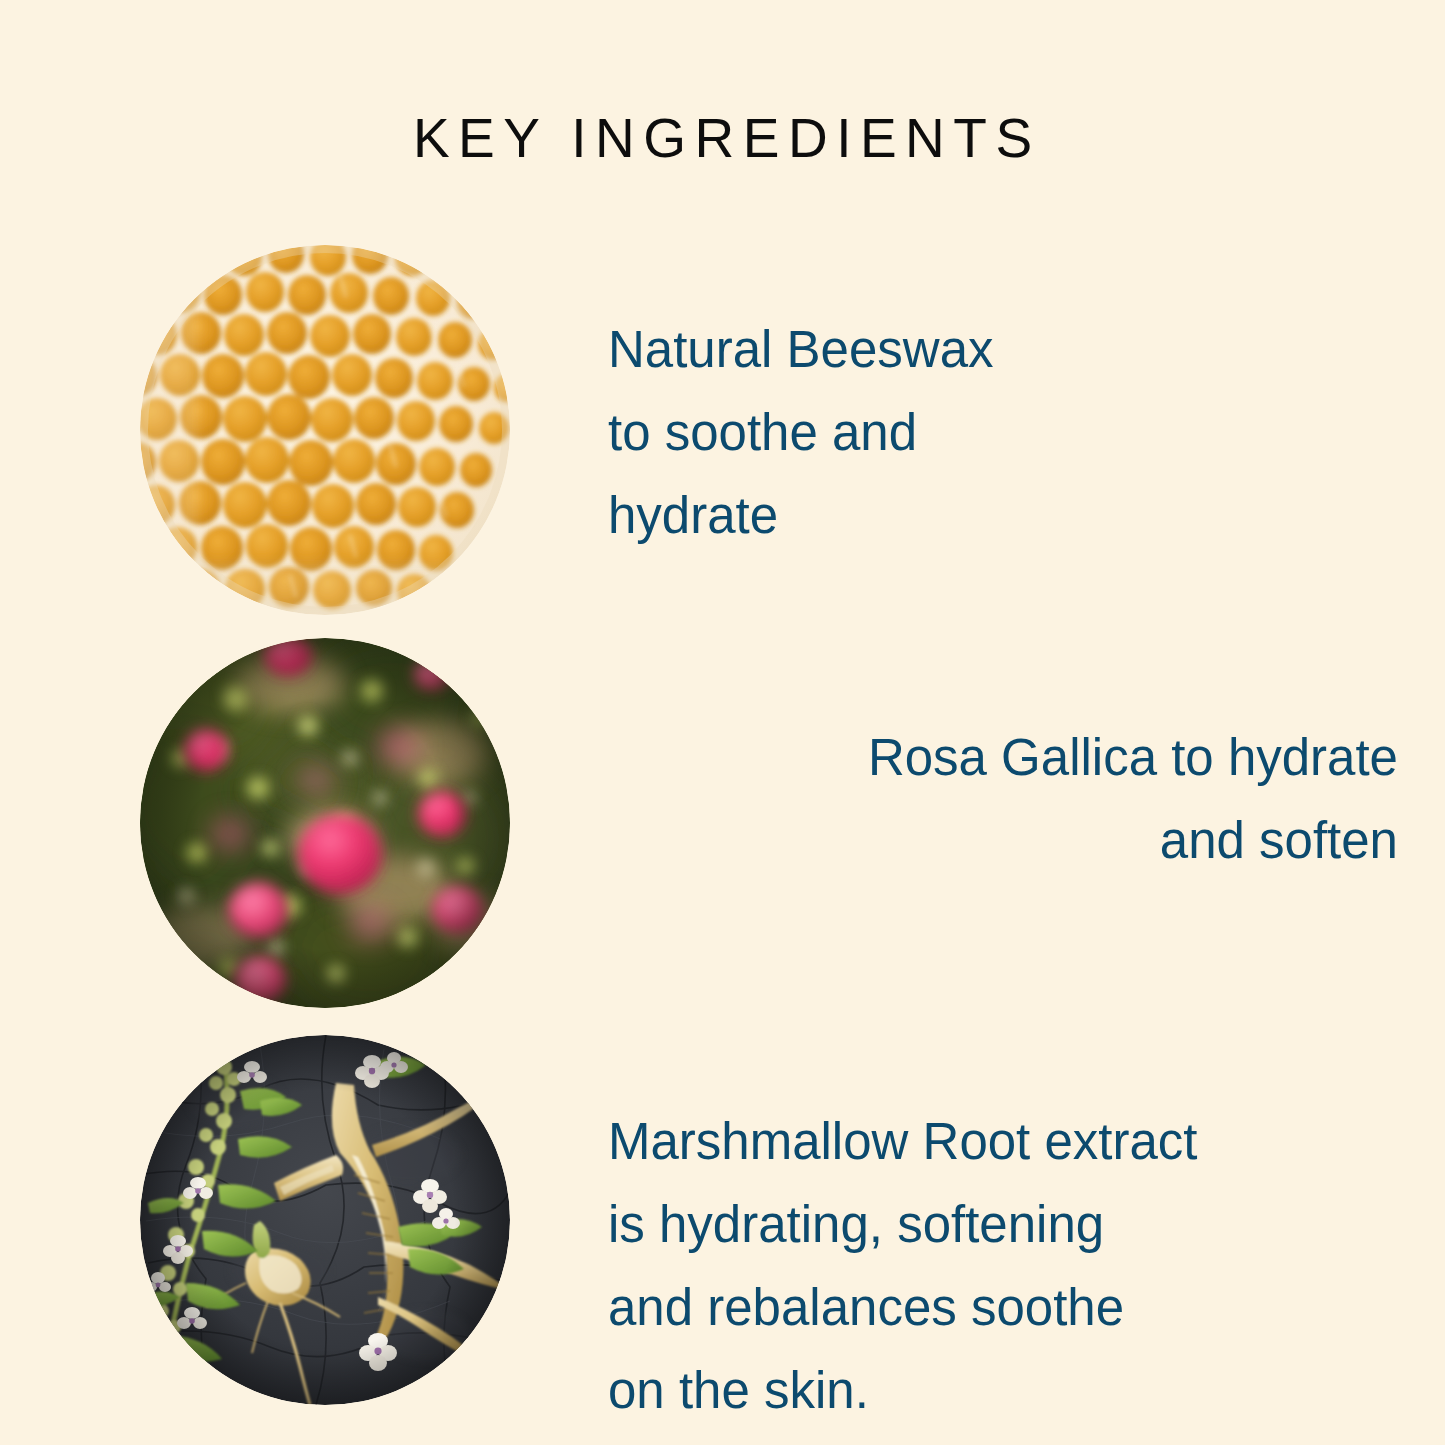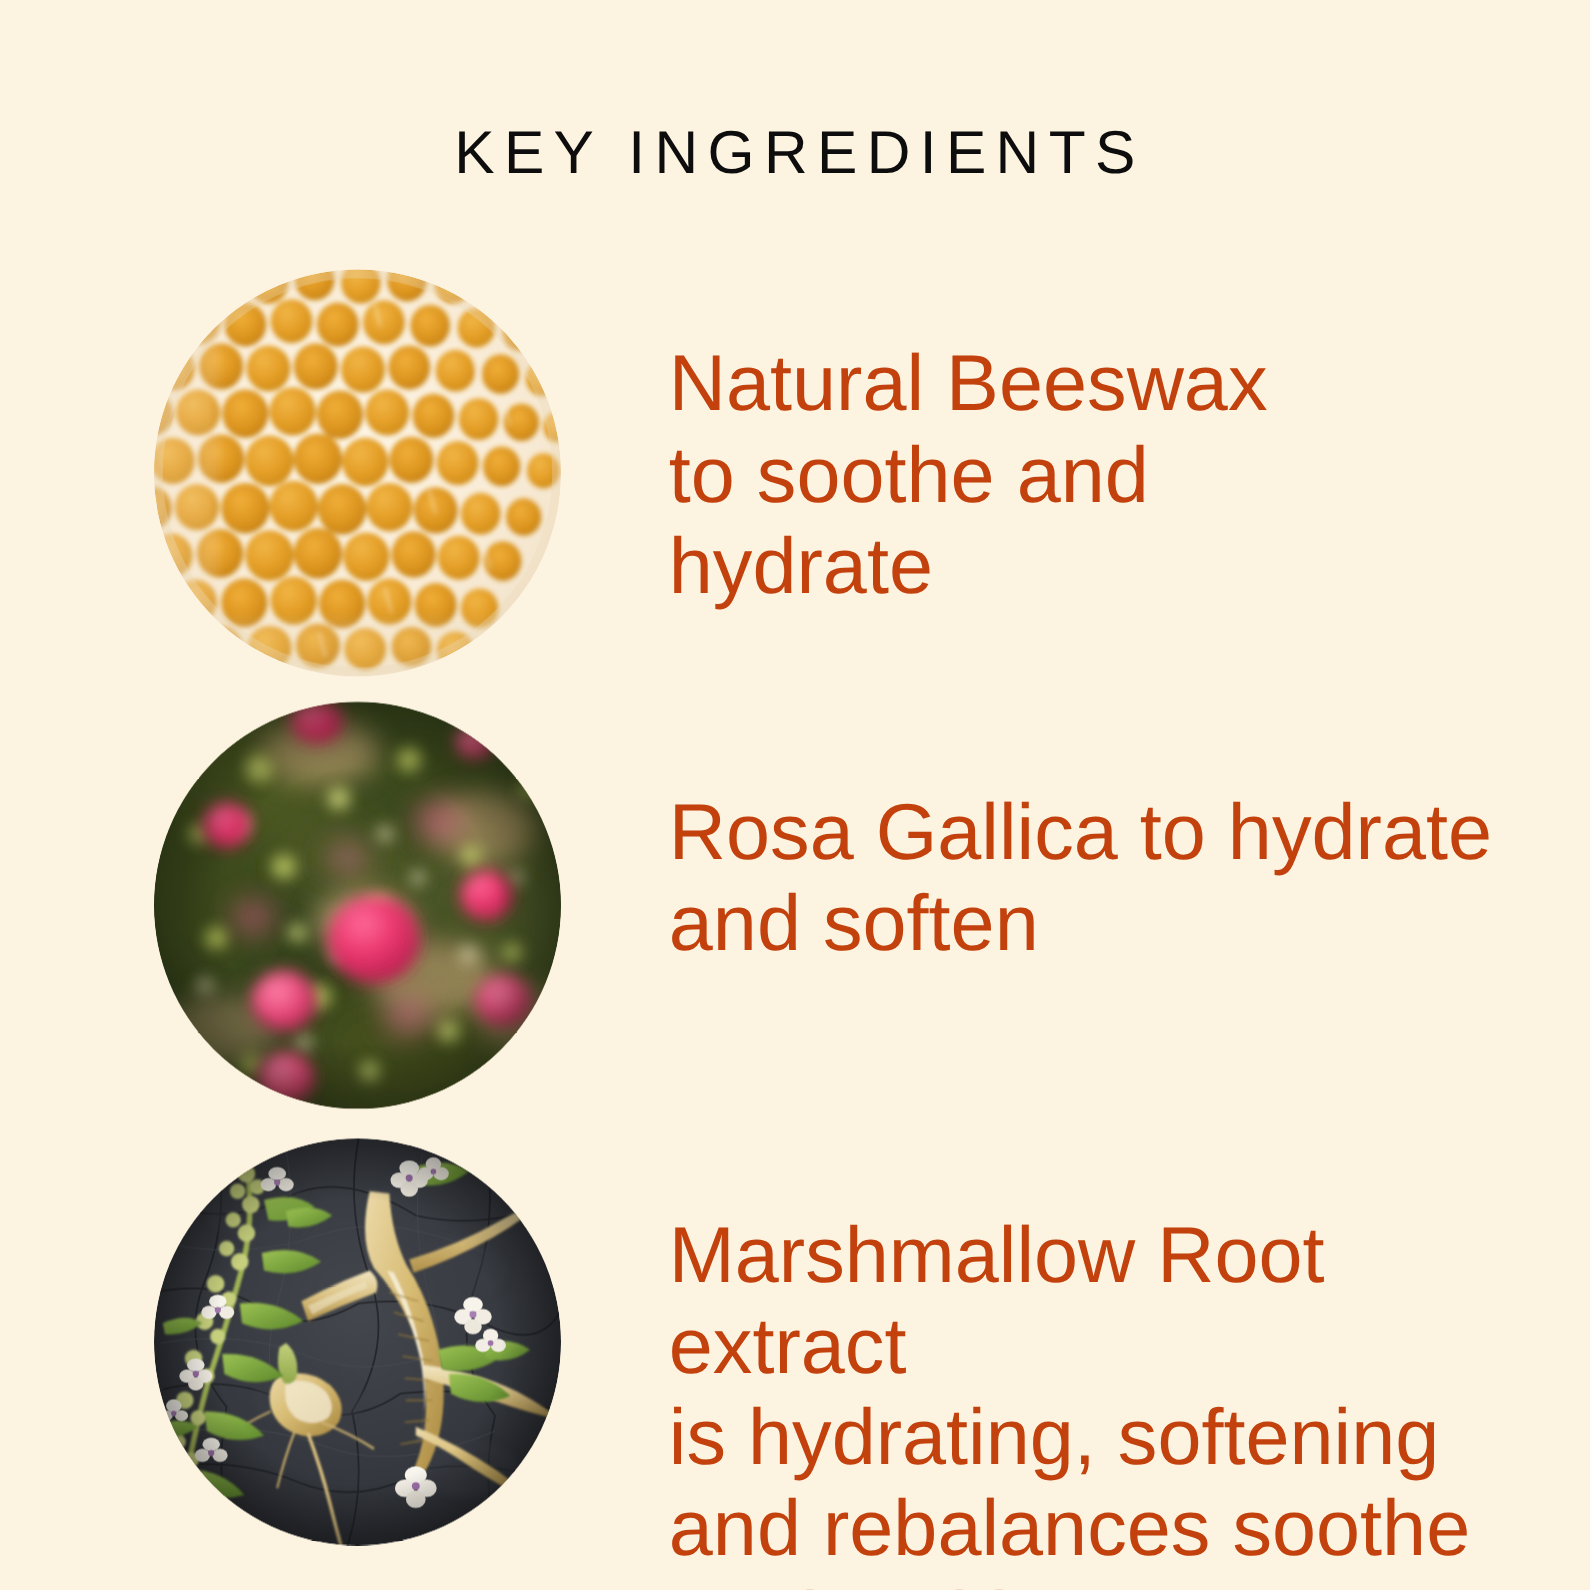--- a/index.html
+++ b/index.html
@@ -54,29 +54,29 @@
     width: 370px;
     height: 370px;
     border-radius: 50%;
     overflow: hidden;
   }
   .thumb svg { display: block; width: 370px; height: 370px; }
 
   .desc {
     position: absolute;
     left: 608px;
-    font-size: 72px;
+    font-size: 51px;
     line-height: 83px;
-    color: #c2410c;
+    color: #0c4a6e;
     font-weight: 400;
     width: 790px;
     white-space: pre-line;
   }
   .desc-1 { top: 63px; }
-  .desc-2 { top: 78px; }
+  .desc-2 { top: 78px; text-align: right; }
   .desc-3 { top: 65px; }
 </style>
 </head>
 <body>
 
 <div class="page">
 
   <div class="title">KEY INGREDIENTS</div>
 
   <div class="row row-1">

